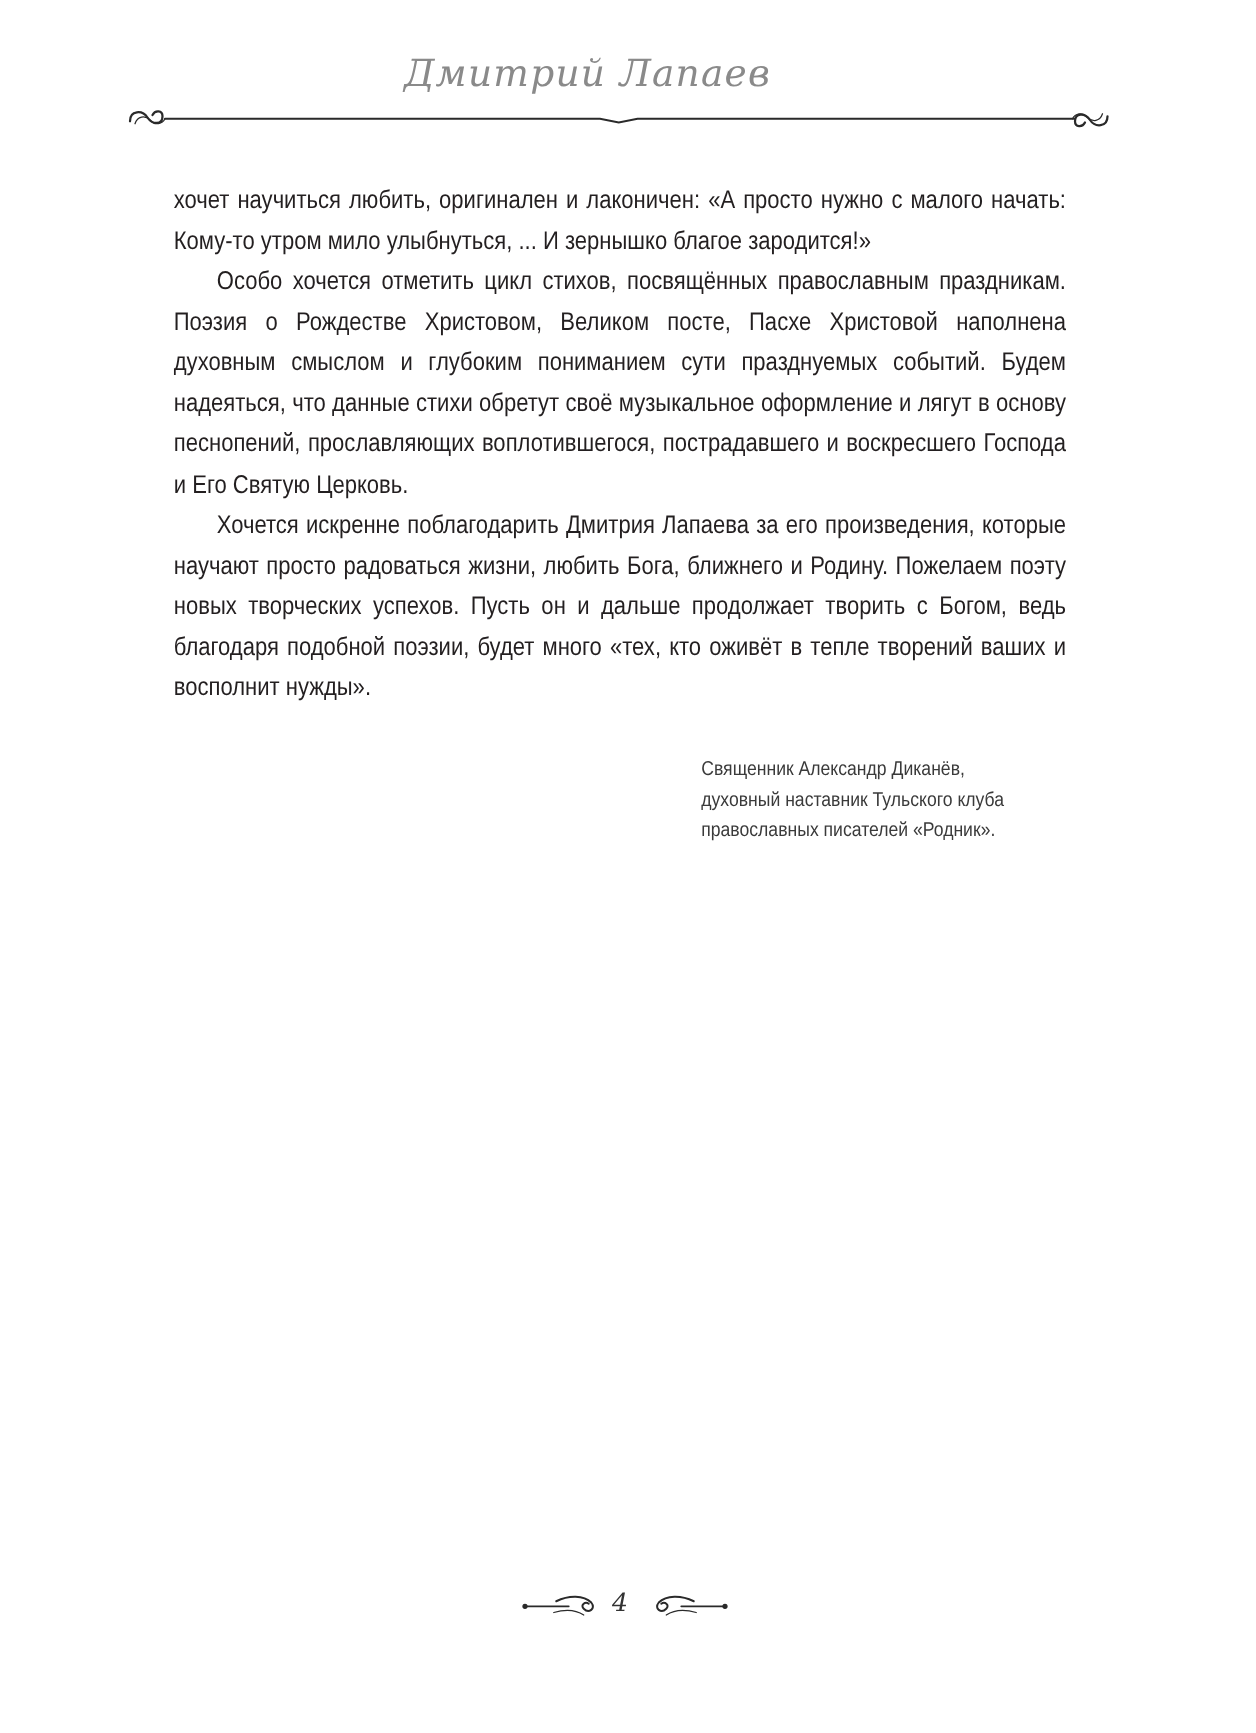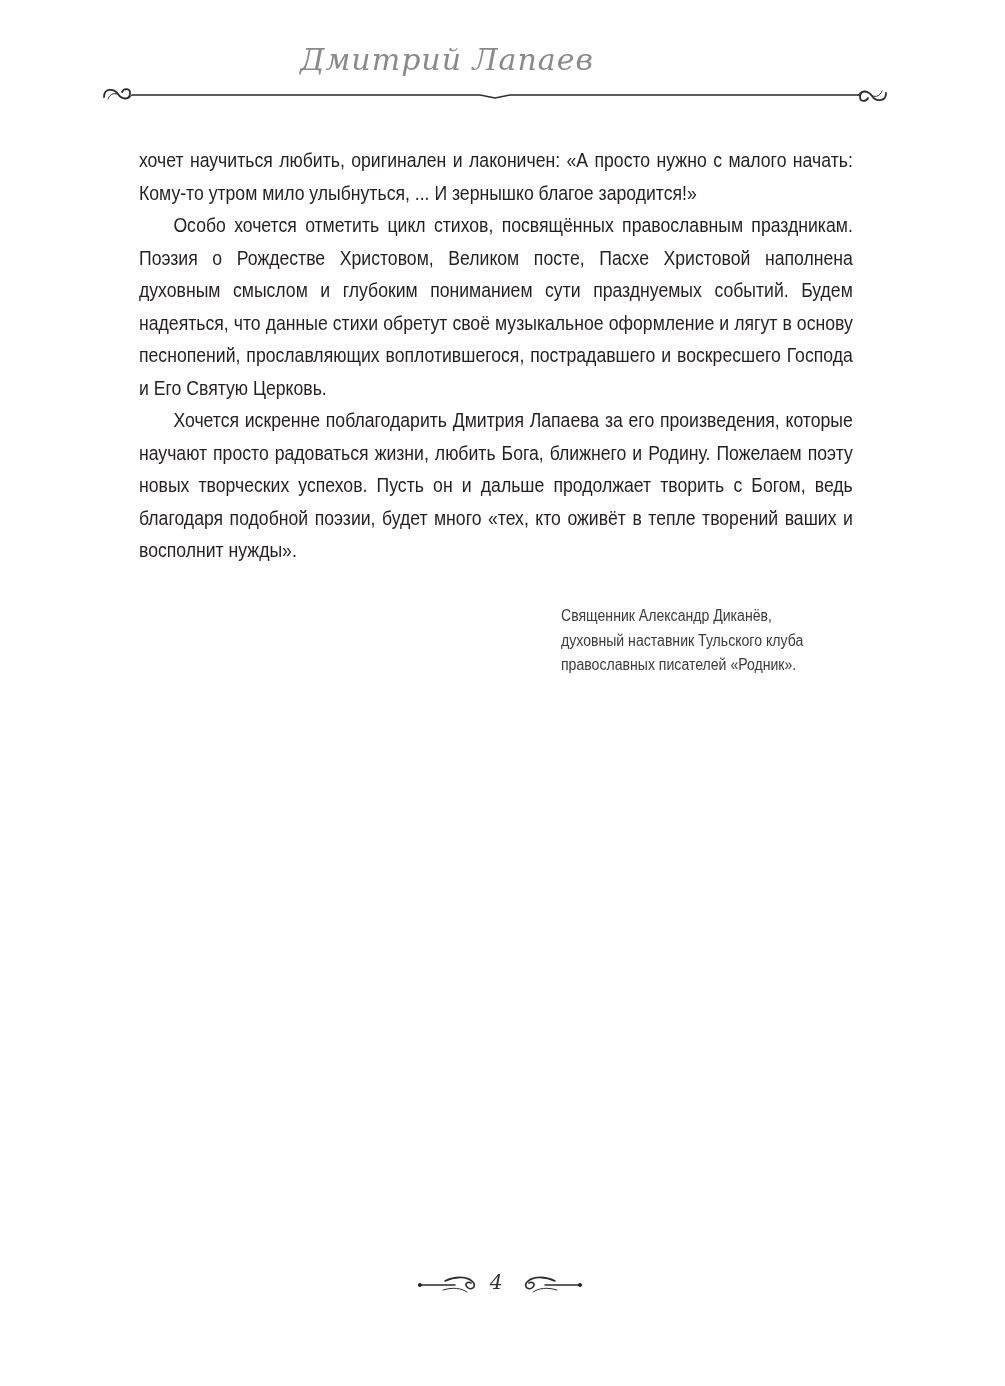--- a/index.html
+++ b/index.html
@@ -1,20 +1,21 @@
 <!DOCTYPE html>
 <html><head>
   <meta charset="utf-8">
   <style>
     html, body { margin: 0; padding: 0; background: #ffffff; }
     body { width: 1005px; height: 1386px; position: relative; overflow: hidden; font-family: "Liberation Sans", sans-serif; color: #231f20; }
     .header-title {
       position: absolute; left: 0; width: 894px; top: 42px; text-align: center;
       font-family: "DejaVu Serif", serif; font-style: italic; font-size: 30px; color: #8a8a8a;
       letter-spacing: 1px;
+      padding-left: 23px;
     }
     .header-rule { position: absolute; left: 100px; top: 84px; width: 790px; height: 22px; }
     .body-text {
       position: absolute; left: 139px; top: 144px; width: 714px;
       font-family: "Liberation Sans", sans-serif; font-size: 20.5px; line-height: 32.5px;
       color: #231f20; transform: scaleX(0.86); transform-origin: left top;
     }
     .body-text p { margin: 0; text-align: justify; width: 830px; }
     .body-text p.indent { text-indent: 40px; }
     .signature {

